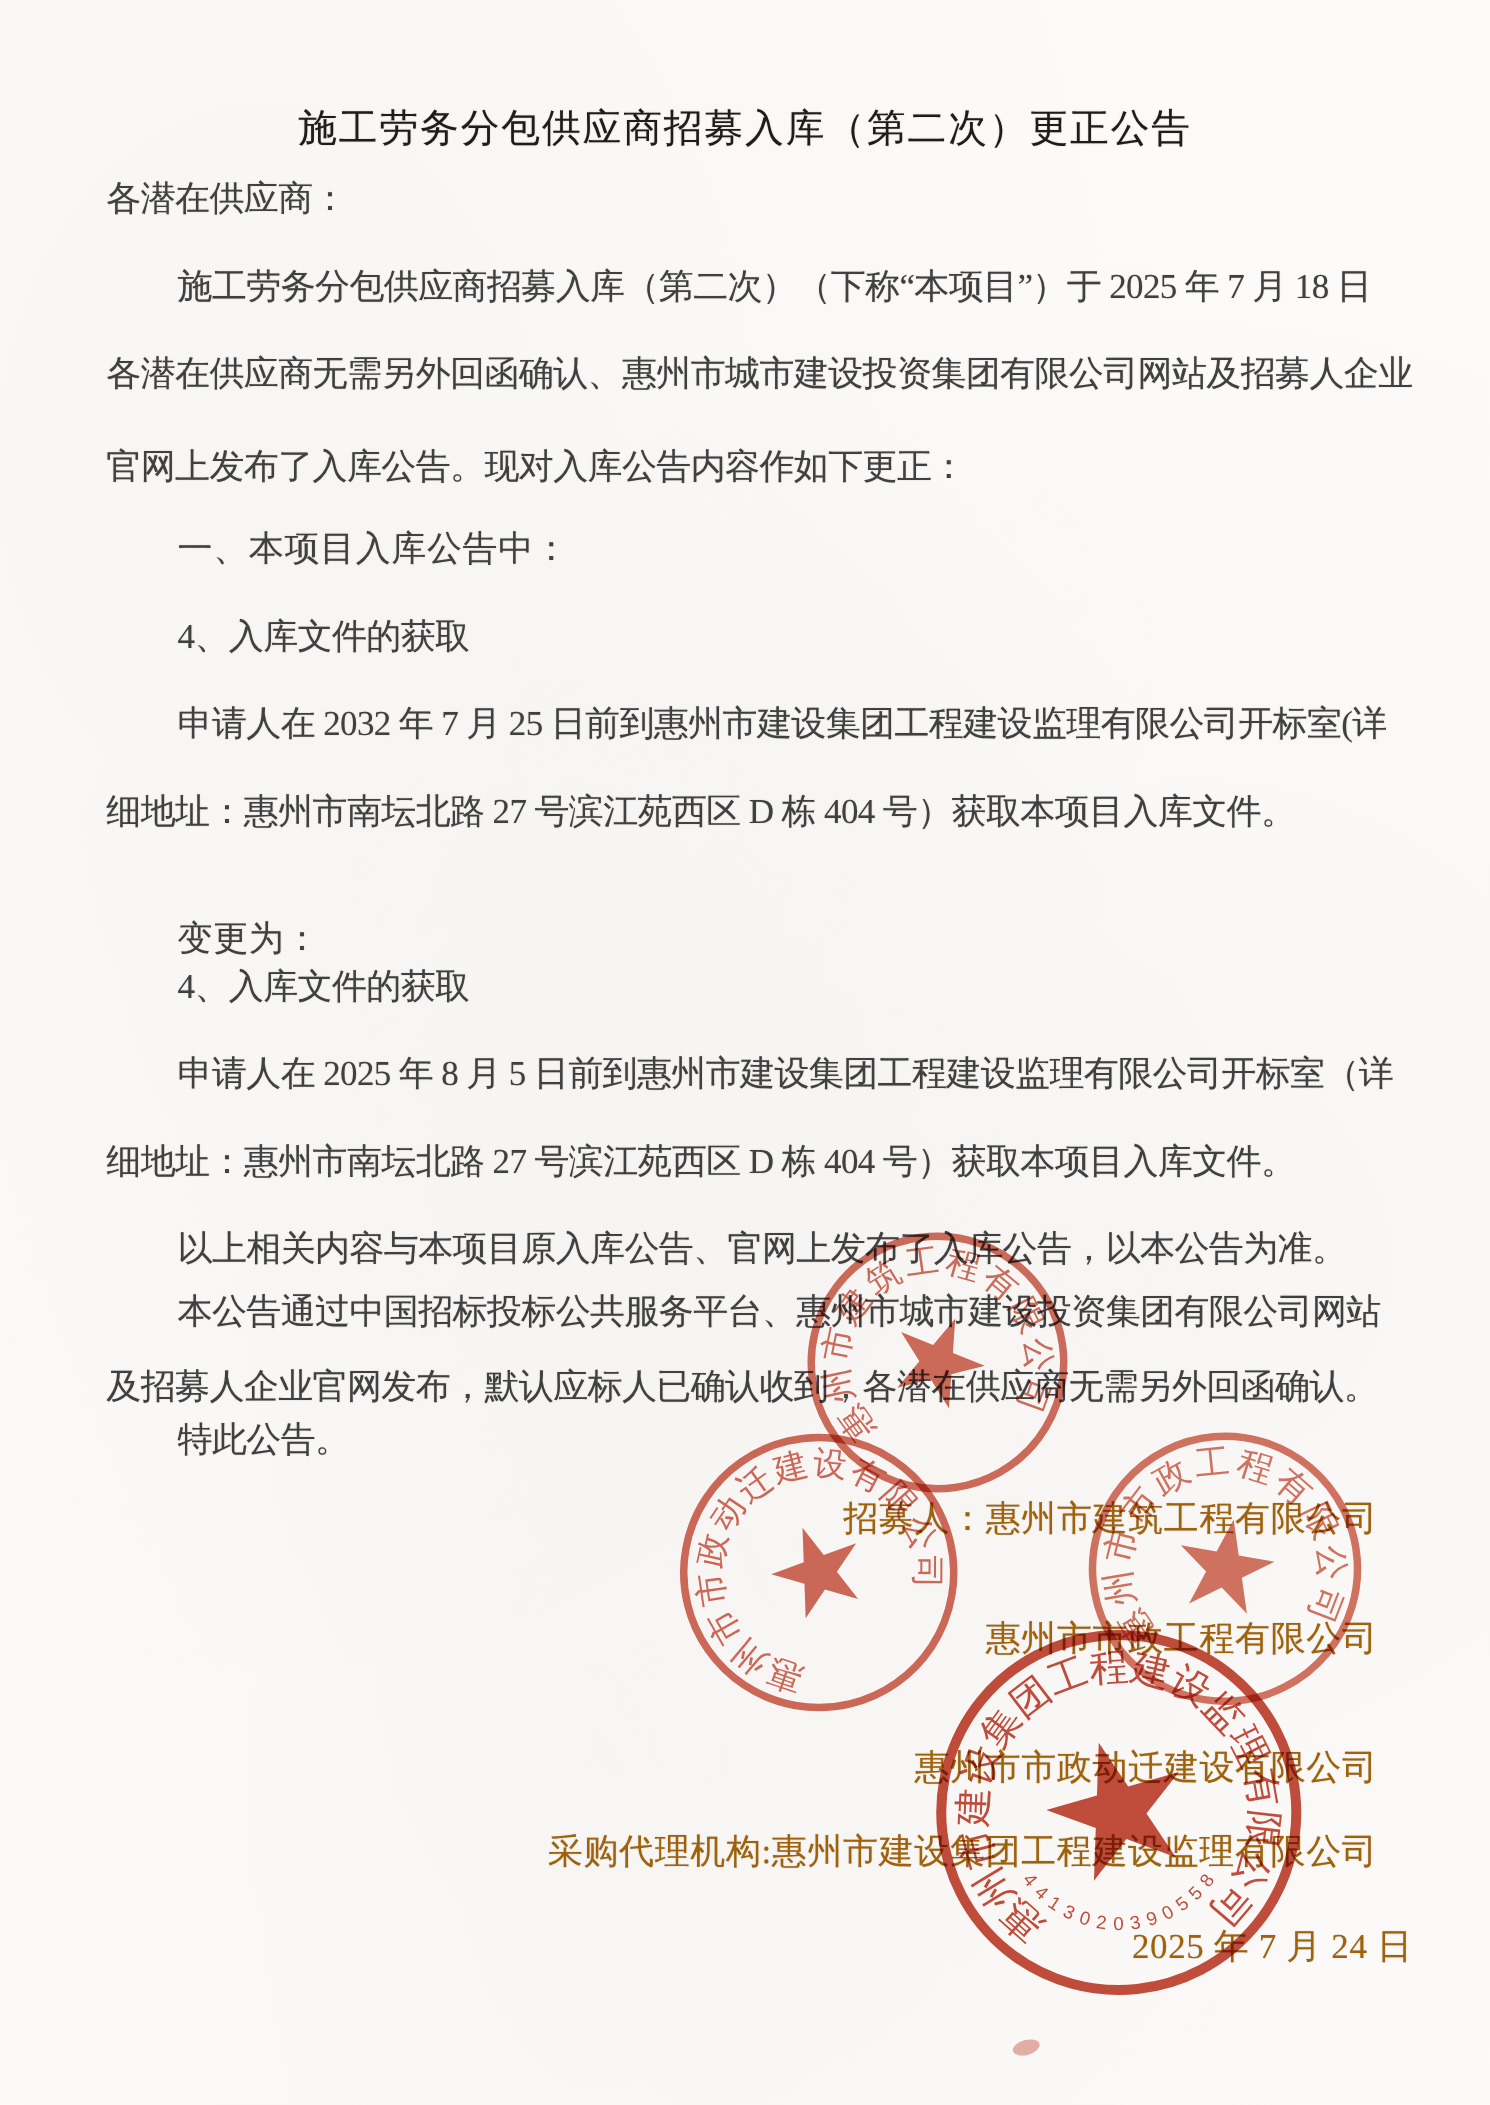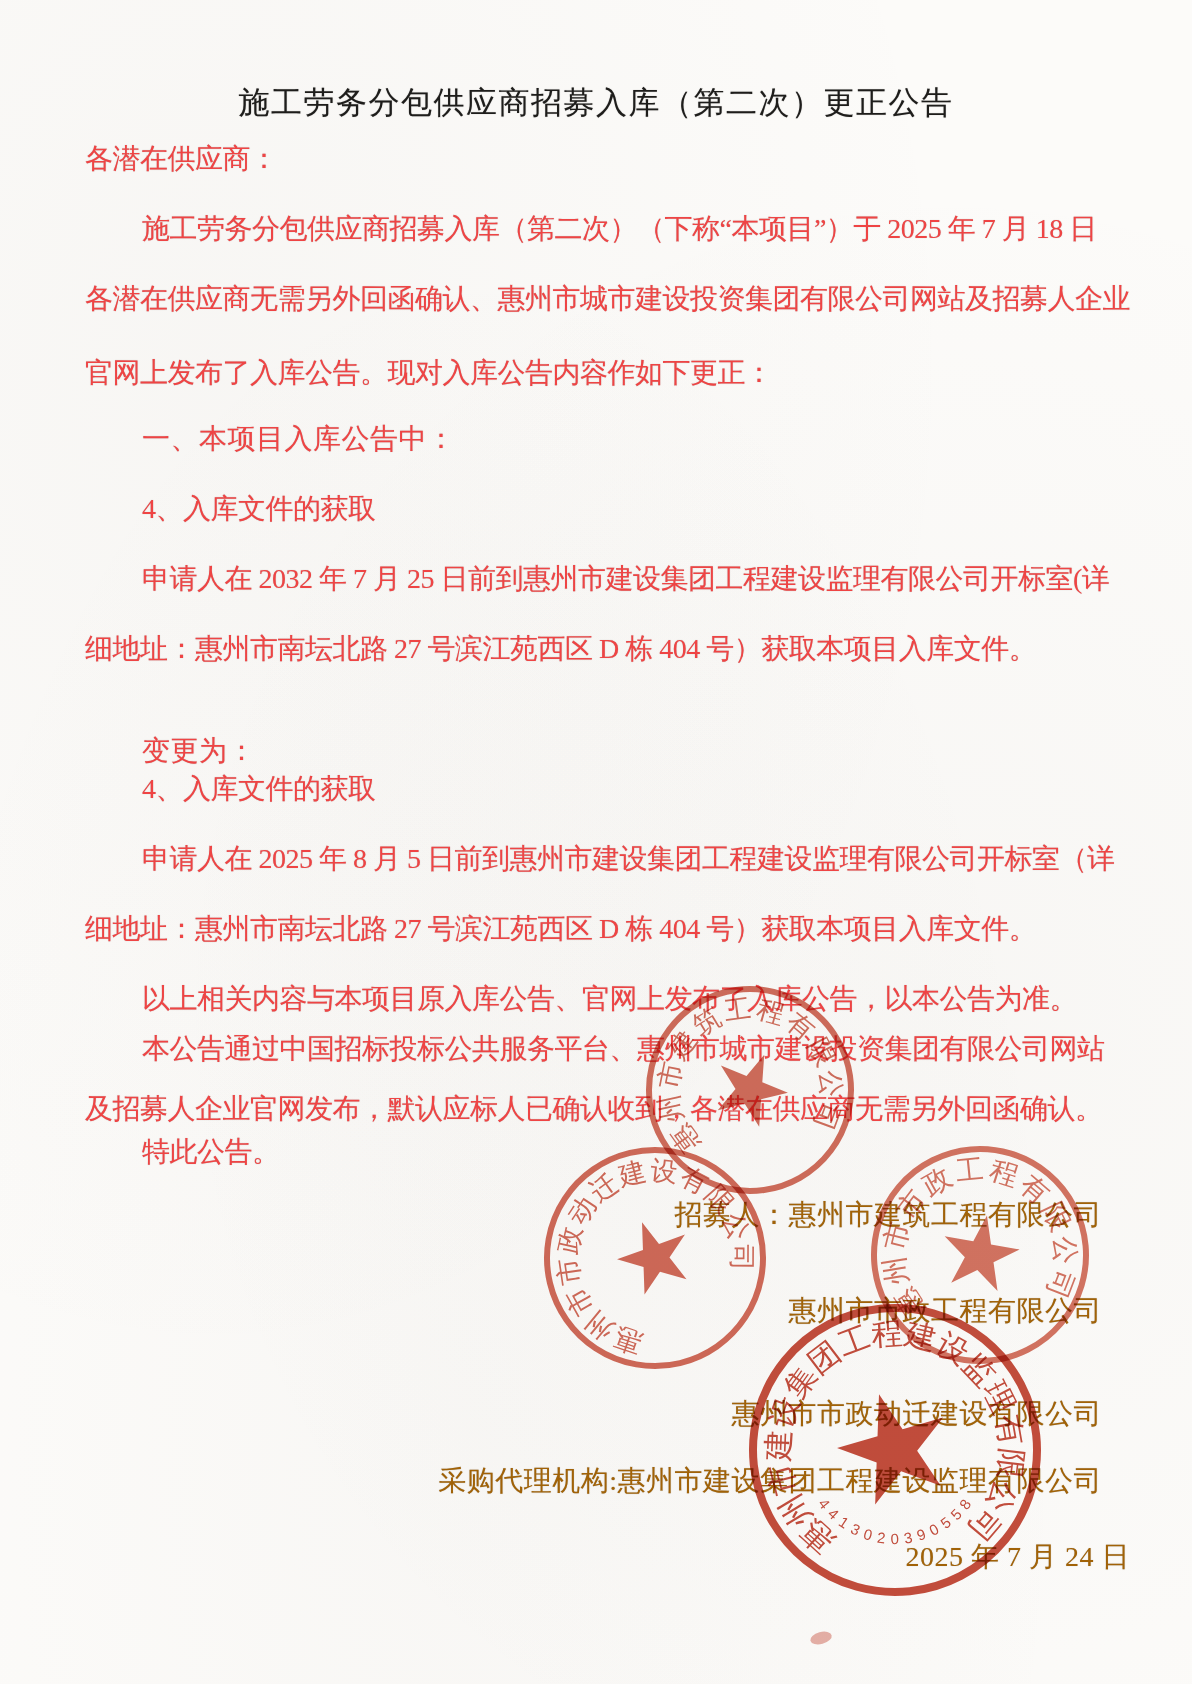--- a/index.html
+++ b/index.html
@@ -15,21 +15,21 @@
       radial-gradient(ellipse at 80% 60%, rgba(120,110,100,0.03), transparent 60%),
       radial-gradient(ellipse at 40% 85%, rgba(120,110,100,0.03), transparent 60%);
   }
   .doc-title{
     position:absolute;left:0;right:0;top:82px;text-align:center;
     font-size:31px;font-weight:normal;color:#1e1d1b;letter-spacing:1.5px;
     text-shadow:0 0 1px rgba(30,30,30,.35);
   }
   .line{
     position:absolute;left:85px;width:1025px;height:40px;
-    font-size:28px;color:#ef4444;letter-spacing:-0.5px;white-space:nowrap;
+    font-size:28px;color:#404040;letter-spacing:-0.5px;white-space:nowrap;
     text-shadow:0 0 1px rgba(40,40,40,.3);
   }
   .indent{padding-left:57px;}
   .bold{font-weight:normal;letter-spacing:0.5px;}
   .sig{
     position:absolute;font-size:28px;color:#a16207;white-space:nowrap;
     letter-spacing:0.5px;text-shadow:0 0 1px rgba(40,40,40,.3);
   }
   .stamp{
     position:absolute;mix-blend-mode:multiply;opacity:.84;

